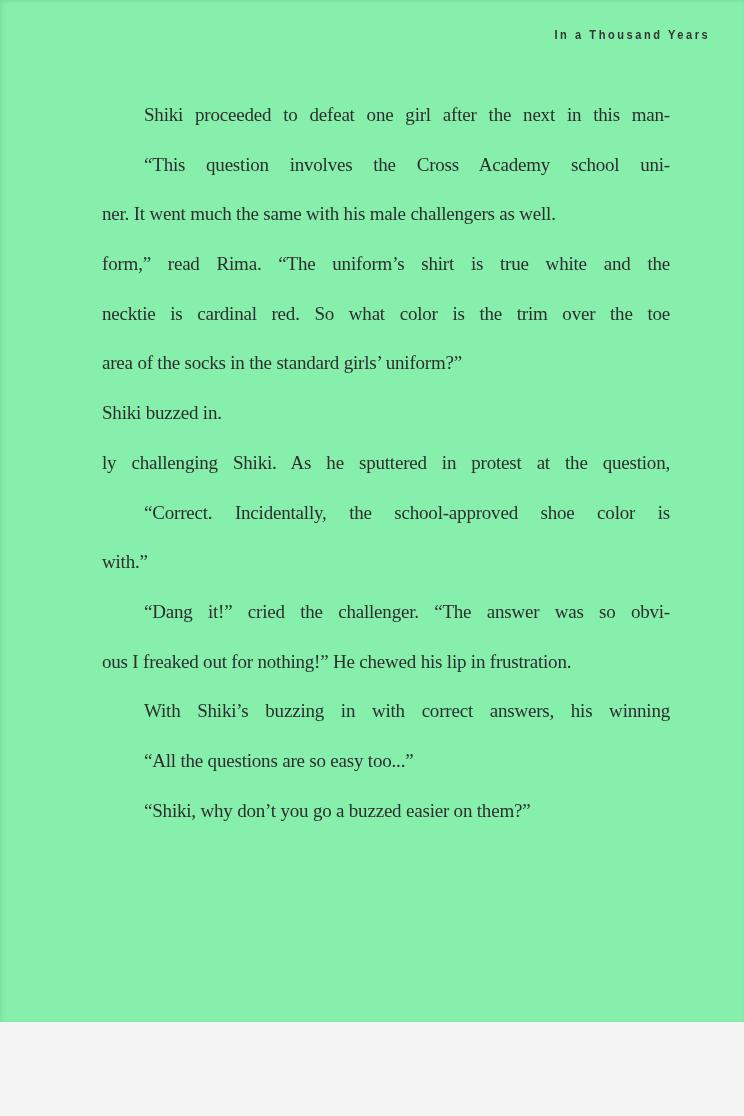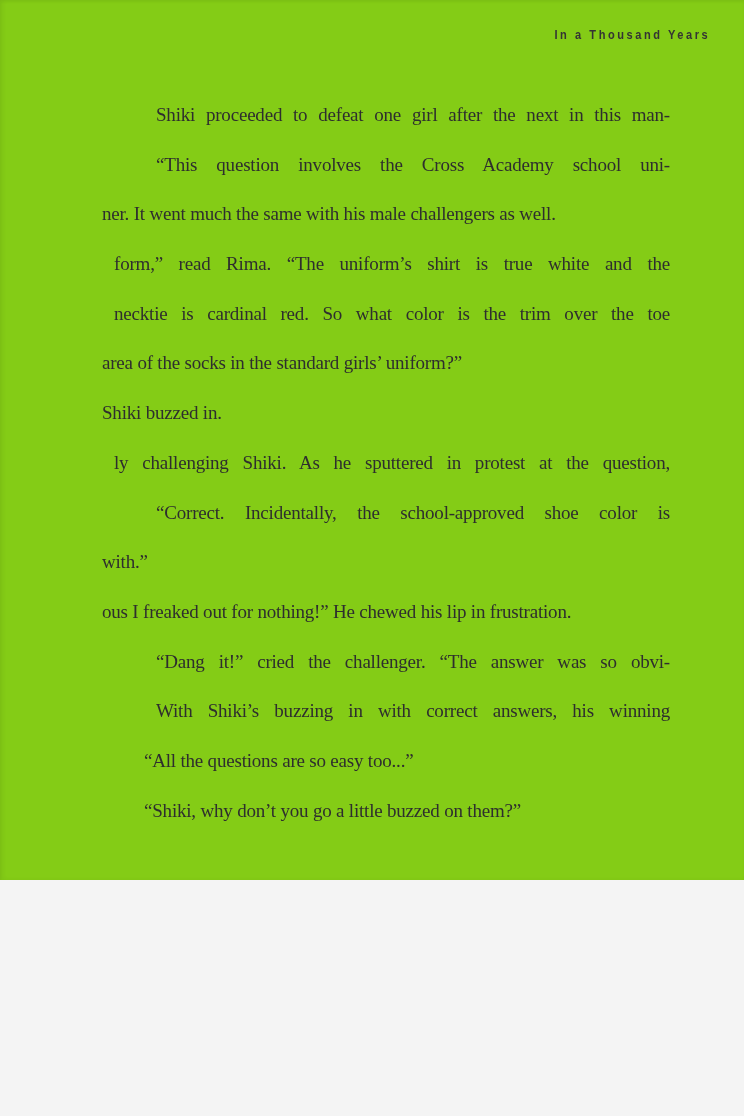--- a/index.html
+++ b/index.html
@@ -8,22 +8,22 @@
   }
   body {
     width: 744px;
     height: 1116px;
     background: #f4f4f4;
     font-family: "Liberation Serif", serif;
   }
   .page {
     position: relative;
     width: 744px;
-    height: 880px;
-    background: #84cc16;
+    height: 1022px;
+    background: #86efac;
     color: #2e2e2e;
     overflow: hidden;
     box-shadow: inset 3px 0 4px rgba(0,0,0,0.05), inset 0 2px 3px rgba(0,0,0,0.04);
   }
   .running-head {
     position: absolute;
     top: 27px;
     right: 34px;
     font-family: "Liberation Sans", sans-serif;
     font-size: 13px;
@@ -57,21 +57,20 @@
     color: #2e2e2e;
   }
   .line {
     height: 49.7px;
     text-align: left;
   }
   .line.jfull {
     text-align: justify;
     text-align-last: justify;
     text-justify: inter-word;
-    margin-left: 12px;
   }
   .line.indent {
     text-indent: 42px;
   }
 </style>
 </head>
 <body>
 
 <div class="page">
   <div class="running-head">In a Thousand Years</div>
@@ -80,21 +79,21 @@
       <div class="line indent jfull">Shiki proceeded to defeat one girl after the next in this man-</div>
       <div class="line indent jfull">“This question involves the Cross Academy school uni-</div>
       <div class="line">ner. It went much the same with his male challengers as well.</div>
       <div class="line jfull">form,” read Rima. “The uniform’s shirt is true white and the</div>
       <div class="line jfull">necktie is cardinal red. So what color is the trim over the toe</div>
       <div class="line">area of the socks in the standard girls’ uniform?”</div>
       <div class="line">Shiki buzzed in.</div>
       <div class="line jfull">ly challenging Shiki. As he sputtered in protest at the question,</div>
       <div class="line indent jfull">“Correct. Incidentally, the school-approved shoe color is</div>
       <div class="line">with.”</div>
+      <div class="line indent jfull">“Dang it!” cried the challenger. “The answer was so obvi-</div>
       <div class="line">ous I freaked out for nothing!” He chewed his lip in frustration.</div>
-      <div class="line indent jfull">“Dang it!” cried the challenger. “The answer was so obvi-</div>
       <div class="line indent jfull">With Shiki’s buzzing in with correct answers, his winning</div>
       <div class="line indent">“All the questions are so easy too...”</div>
-      <div class="line indent">“Shiki, why don’t you go a little buzzed on them?”</div>
+      <div class="line indent">“Shiki, why don’t you go a buzzed easier on them?”</div>
     </div>
 
   <div class="folio">225</div>
 </div>
 
 </body></html>

